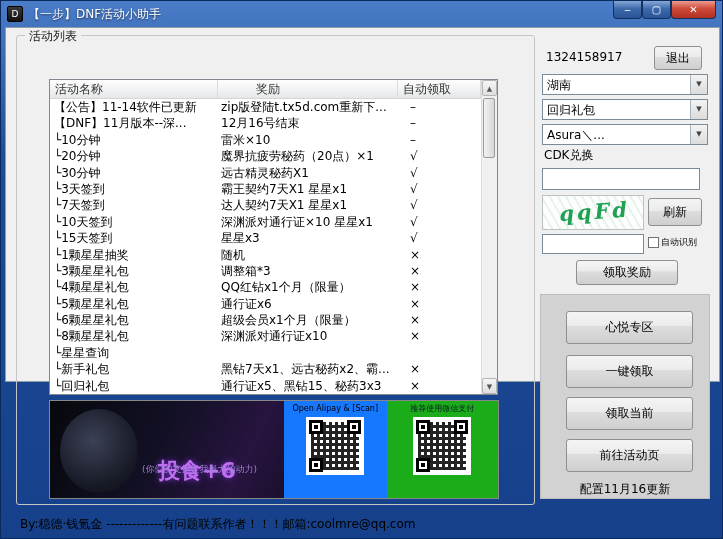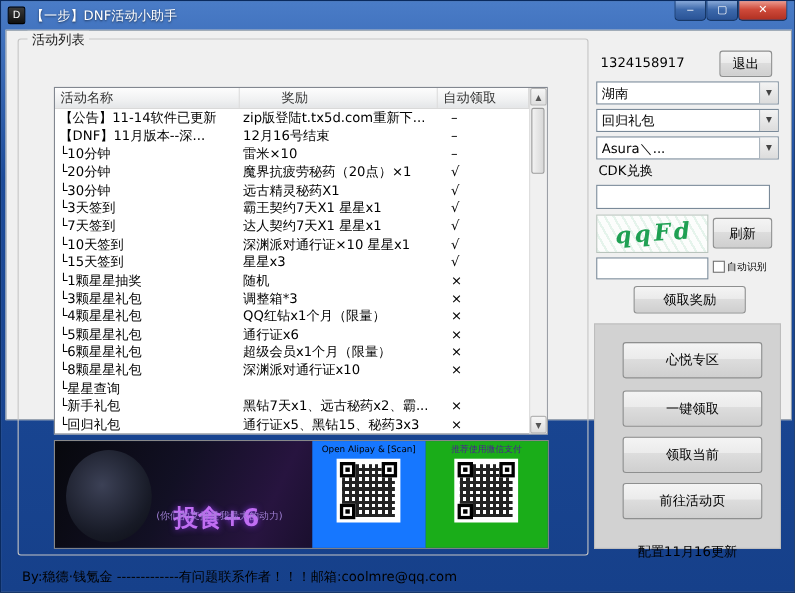--- a/index.html
+++ b/index.html
@@ -91,21 +91,21 @@
     color:#c27ef0;
   }
   .bn-face {
     position:absolute; left:10px; top:8px; width:78px; height:84px; border-radius:50%;
     background:radial-gradient(circle at 42% 38%, #3c4156, #171a26 65%, #0b0d14);
   }
   .bn-sup-title { position:absolute; left:108px; top:28px; font-size:22px; font-weight:bold;
     color:#c06ef2; text-shadow:0 0 6px #7a2fd0;margin-top:27px; }
   .bn-sup-sub { position:absolute; left:92px; top:62px; font-size:9px; color:#9f7fd4; }
   .bn-alipay { width:103px; background:#1677ff; position:relative; color:#000000; text-align:center; }
-  .bn-wechat { width:112px; background:#1aad19; position:relative; color:#4c1d95; text-align:center; }
+  .bn-wechat { width:112px; background:#1aad19; position:relative; color:#0f172a; text-align:center; }
   .bn-cap { font-size:8px; line-height:12px; padding-top:2px; white-space:nowrap; overflow:hidden; }
 
   .qr { width:58px; height:58px; background:#fff; margin:2px auto 0; position:relative; }
   .qr-noise {
     position:absolute; inset:5px; opacity:.92;
     background:
       repeating-linear-gradient(0deg,#111 0 3px,transparent 3px 6px),
       repeating-linear-gradient(90deg,#111 0 3px,transparent 3px 6px);
   }
   .qr-f { position:absolute; width:14px; height:14px; border:3px solid #000; background:#fff; }
@@ -152,21 +152,21 @@
   .ocr-box { width:11px; height:11px; background:#fff; border:1px solid #707070; margin-right:2px; }
   .ocr-label { font-size:9px; color:#000; white-space:nowrap; }
   .claim-btn { position:absolute; left:570px; top:232px; width:102px; height:25px; }
 
   .side-panel {
     position:absolute; left:534px; top:266px; width:170px; height:205px;
     background:#d2d2d2; border:1px solid #bdbdbd;
   }
   .big-btn { position:absolute; left:25px; width:127px; height:33px; font-size:12px; }
   .bb1 { top:16px; } .bb2 { top:60px; } .bb3 { top:102px; } .bb4 { top:144px; }
-  .config-note { position:absolute; left:0; right:0; top:186px; text-align:center; font-size:12px; color:#000;margin-top:12px; }
+  .config-note { position:absolute; left:0; right:0; top:186px; text-align:center; font-size:12px; color:#000; }
 
   .footer { position:absolute; left:14px; top:488px; font-size:12px; color:#000; white-space:nowrap; }
 </style>
 </head>
 <body>
 
 <div class="window">
   <div class="titlebar">
     <span class="app-icon">D</span>
     <span class="title-text">【一步】DNF活动小助手</span>

